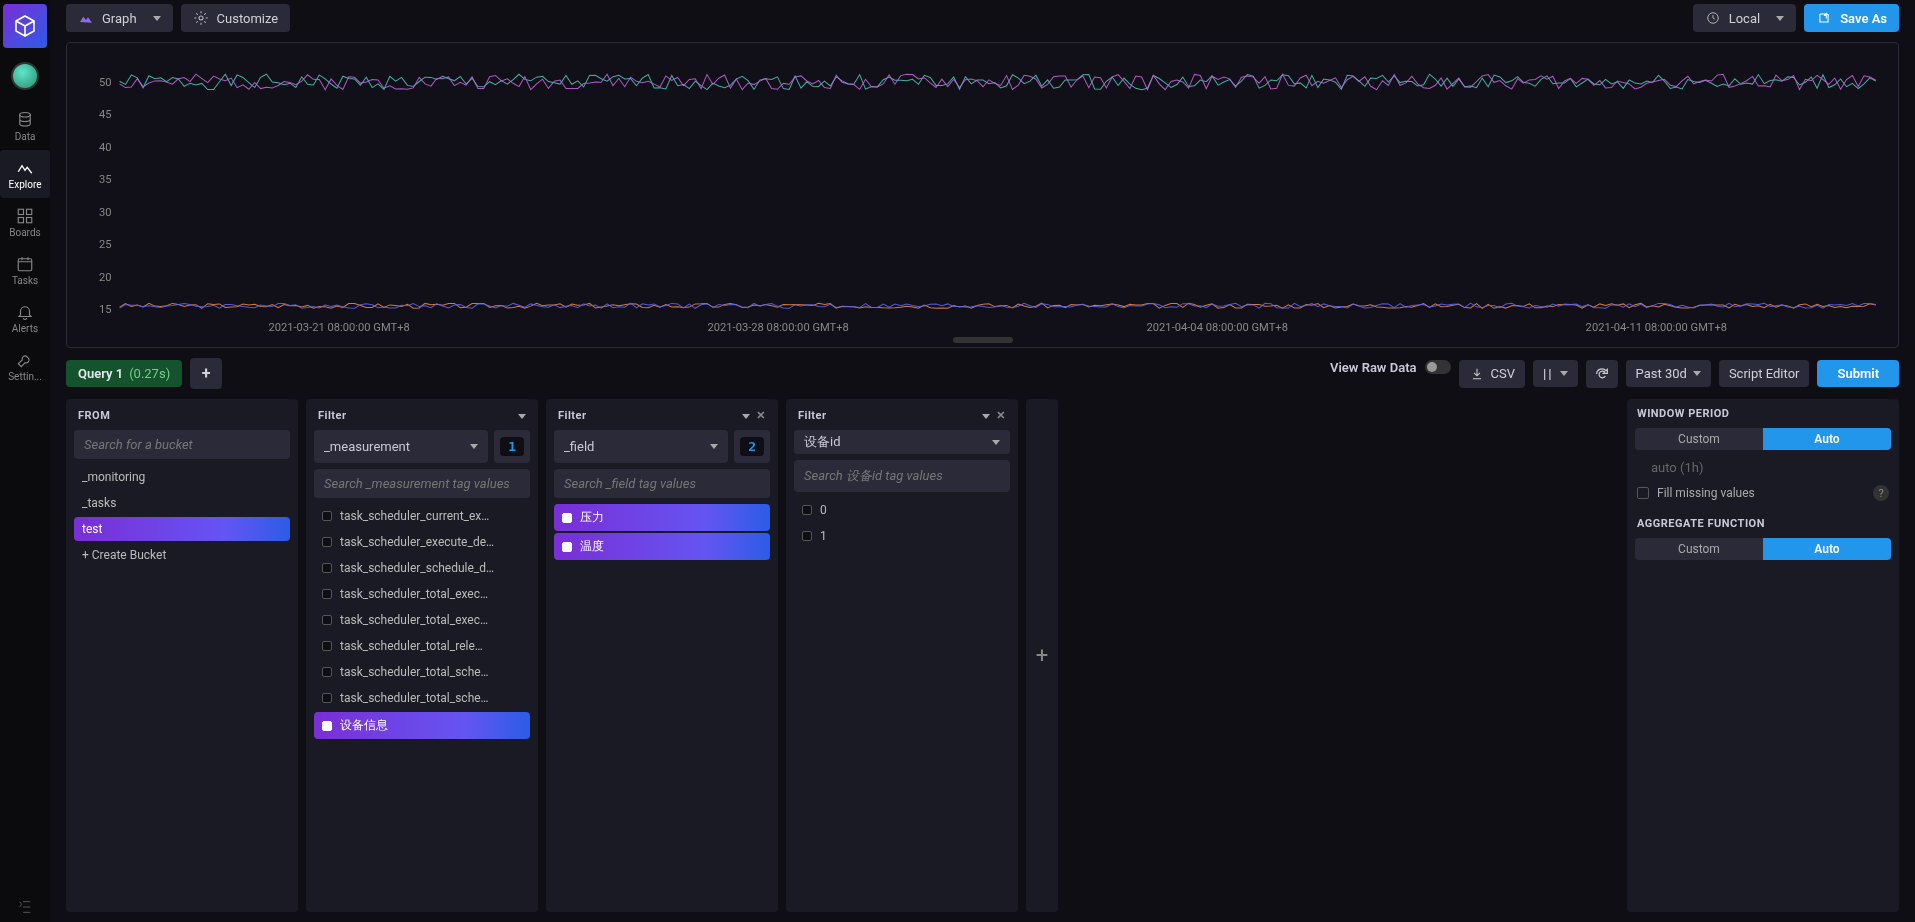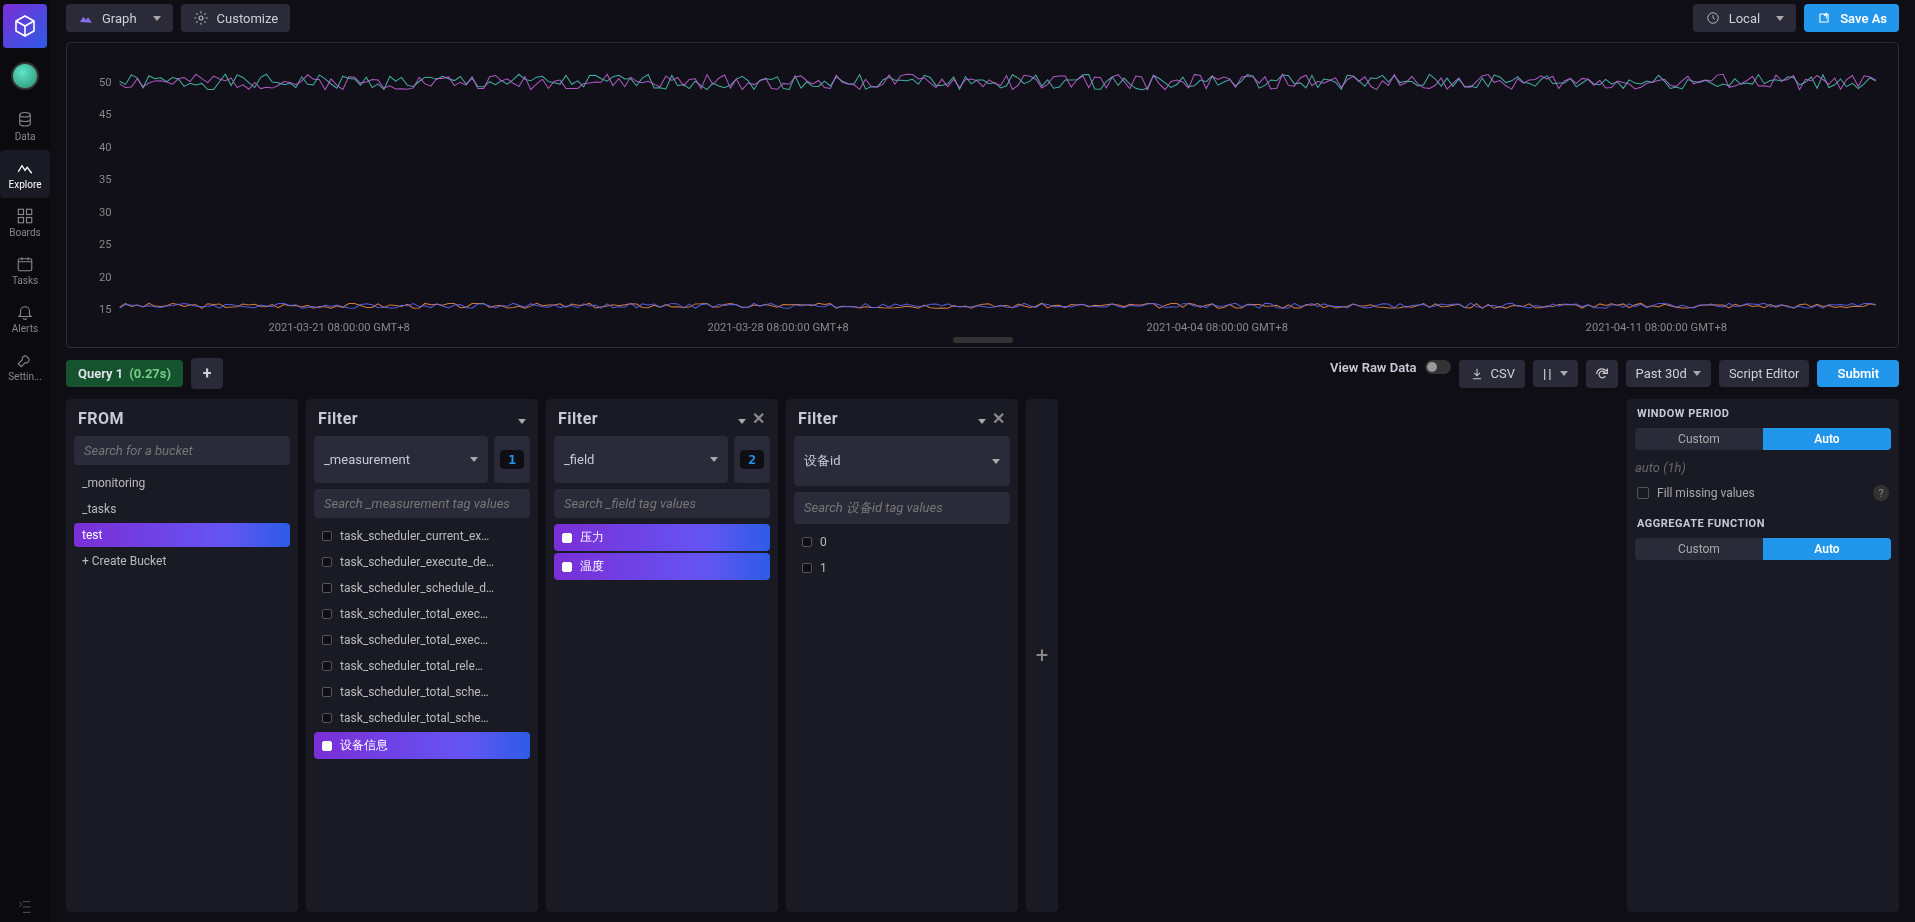--- a/index.html
+++ b/index.html
@@ -32,55 +32,55 @@
 
 .chart-panel { margin: 0 10px; border: 1px solid #2a2a38; border-radius: 4px; background: #111018; padding: 16px 12px 8px 12px; }
 .chart-wrap { position: relative; height: 280px; }
 .chart-svg { width: 100%; height: 100%; display: block; }
 .chart-svg text { font-size: 11px; fill: #888; }
 .chart-drag { position:absolute; bottom:-4px; left:50%; transform:translateX(-50%); width:60px; height:6px; background:#333; border-radius:3px; }
 
 
 .query-bar { display: flex; align-items: center; gap: 8px; padding: 10px 10px 10px 10px; }
 .query-tab { background: #14532d; border-radius: 4px; padding: 6px 12px; font-weight: 600; color: #e6e6ef; display:inline-flex; align-items:center; gap:6px;}
-.query-tab .dur { font-weight: 700; color: #7c8; }
+.query-tab .dur { font-weight: 400; color: #7c8; }
 .qbtn { background: #2a2a38; color: #d0d0d8; border: none; padding: 6px 10px; border-radius: 4px; display: inline-flex; align-items: center; gap: 6px; cursor: pointer; font-size: 13px; }
 .qbtn.small { width: 32px; justify-content:center; padding:6px 0;}
 .qbtn.primary { background: #2196ea; color:#fff; font-weight:600; padding:6px 20px;}
 .query-bar .right { margin-left: auto; display: flex; align-items: flex-start; gap: 8px; }
 .raw-toggle { display:inline-flex; align-items:center; gap:8px; font-weight:600; }
 .raw-toggle .sw { width: 26px; height: 14px; background: #333; border-radius: 8px; position: relative; }
 .raw-toggle .sw::after { content:""; position:absolute; width:10px; height:10px; background:#999; border-radius:50%; top:2px; left:2px; }
 
 
 .builder { flex: 1; display: flex; gap: 8px; padding: 0 10px 10px 10px; overflow: hidden; }
 .col { background: #1a1a24; border-radius: 4px; width: 232px; display: flex; flex-direction: column; padding: 8px; gap: 6px; position: relative; }
 .col.wide { flex: 0 0 232px; }
-.col-header { display:flex; align-items:center; justify-content:space-between; font-weight:700; font-size:16px; letter-spacing:0.5px; color:#c8c8d8; padding: 2px 4px; }
+.col-header { display:flex; align-items:center; justify-content:space-between; font-weight:700; font-size:11px; letter-spacing:0.5px; color:#c8c8d8; padding: 2px 4px; }
 .col-header .caret { color:#888; }
 .col-header .close { color:#888; margin-left:6px; cursor:pointer;}
-.dropdown { background: #2a2a38; border-radius: 4px; padding: 16px 10px; display:flex; align-items:center; justify-content:space-between; cursor:pointer; }
+.dropdown { background: #2a2a38; border-radius: 4px; padding: 3px 10px; display:flex; align-items:center; justify-content:space-between; cursor:pointer; }
 .dropdown .count { background:#0f0e14; color:#2196ea; font-weight:700; padding:2px 8px; border-radius:4px; font-family:monospace;}
 .search { background: #2a2a38; border-radius: 4px; padding: 7px 10px; color:#777; font-style: italic; }
 .list { flex:1; overflow:auto; display:flex; flex-direction:column; gap:2px; font-family: "SFMono-Regular", Consolas, monospace; font-size:12px; }
 .list-item { padding: 5px 8px; border-radius: 4px; display:flex; align-items:center; gap:8px; white-space: nowrap; overflow:hidden; text-overflow:ellipsis; color:#bbb; cursor:pointer;}
 .list-item .cb { width:10px; height:10px; border:1px solid #555; border-radius:2px; flex-shrink:0; background:#0f0e14;}
 .list-item.sel { background: linear-gradient(90deg, #7a2ed6, #6455f2 70%, #2c5ce6); color:#fff; }
 .list-item.sel .cb { background:#fff; border-color:#fff; }
 
 .add-col { width: 32px; background:#1a1a24; border-radius:4px; display:flex; align-items:center; justify-content:center; color:#888; font-size:22px; cursor:pointer;}
 .builder .flexgap { flex:1; }
 
 
 .agg { width: 272px; background:#1a1a24; border-radius:4px; display:flex; flex-direction:column; padding:0; }
 .agg .sec-title { font-weight:700; font-size:11px; letter-spacing:0.5px; padding:8px 10px 4px; }
 .agg .toggle-row { display:flex; margin:4px 8px; background:#2a2a38; border-radius:4px; overflow:hidden; }
 .agg .toggle-row .t { flex:1; text-align:center; padding:4px 0; font-size:12px; color:#aaa; }
 .agg .toggle-row .t.on { background:#2196ea; color:#fff; font-weight:600; }
-.agg .auto-val { padding:6px 8px; color:#666; font-style:italic; }
+.agg .auto-val { padding:6px 24px; color:#666; }
 .agg .fill { display:flex; align-items:center; gap:8px; padding:4px 10px 8px; color:#aaa; font-size:12px;}
 .agg .fill .cb { width:12px; height:12px; border:1px solid #555; border-radius:2px;}
 .agg .fill .help { margin-left:auto; width:16px;height:16px; border-radius:50%; background:#333; color:#888; display:flex;align-items:center;justify-content:center; font-size:11px;}
 .agg .agg-list .list-item { font-family:inherit; }
 .agg .agg-list .list-item.sel { background: linear-gradient(90deg, #7a2ed6, #2c5ce6); }
 
 .caret { width:0;height:0;border-left:4px solid transparent;border-right:4px solid transparent;border-top:5px solid #aaa; display:inline-block;}
 </style>
 </head>
 <body>

